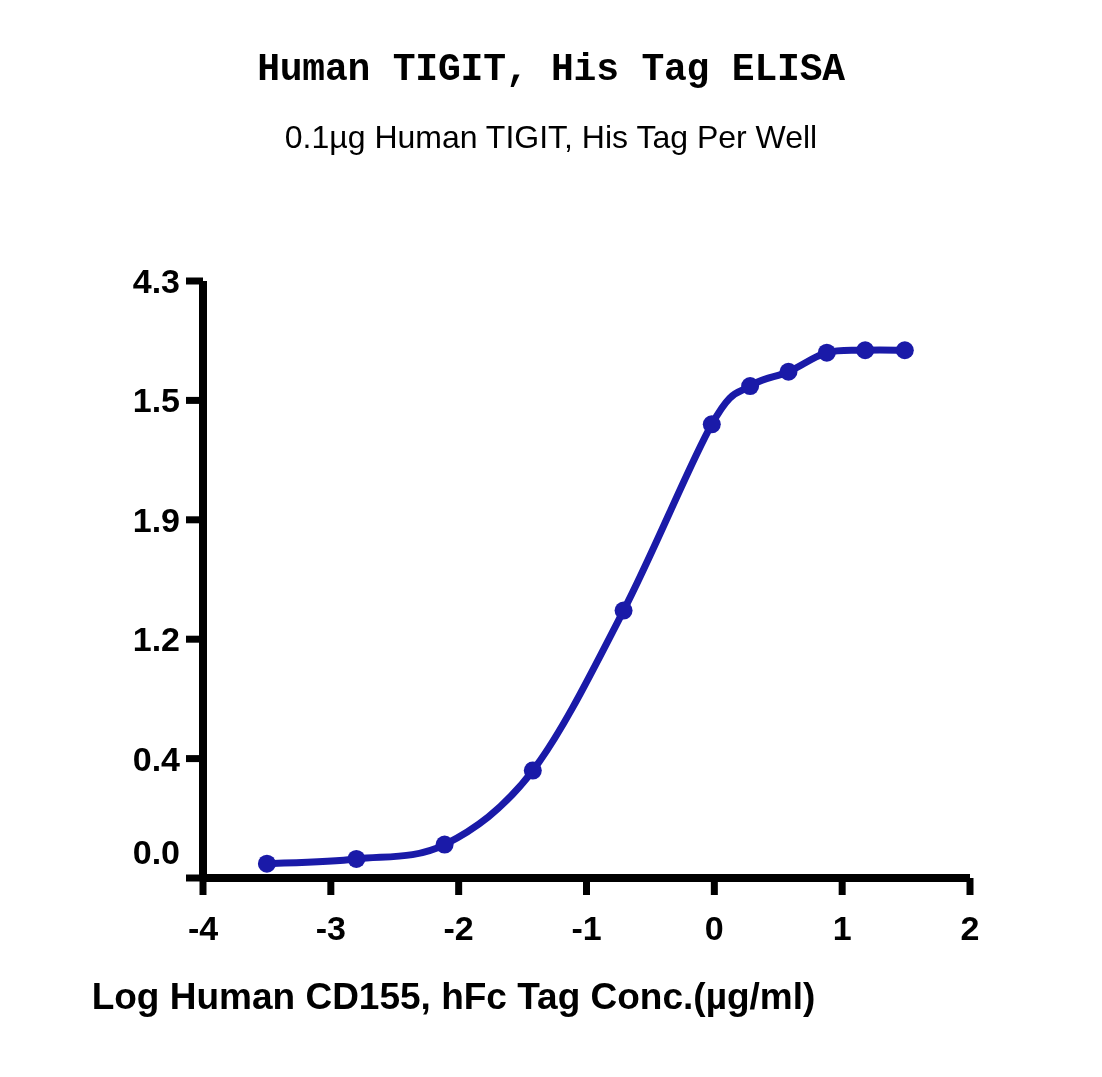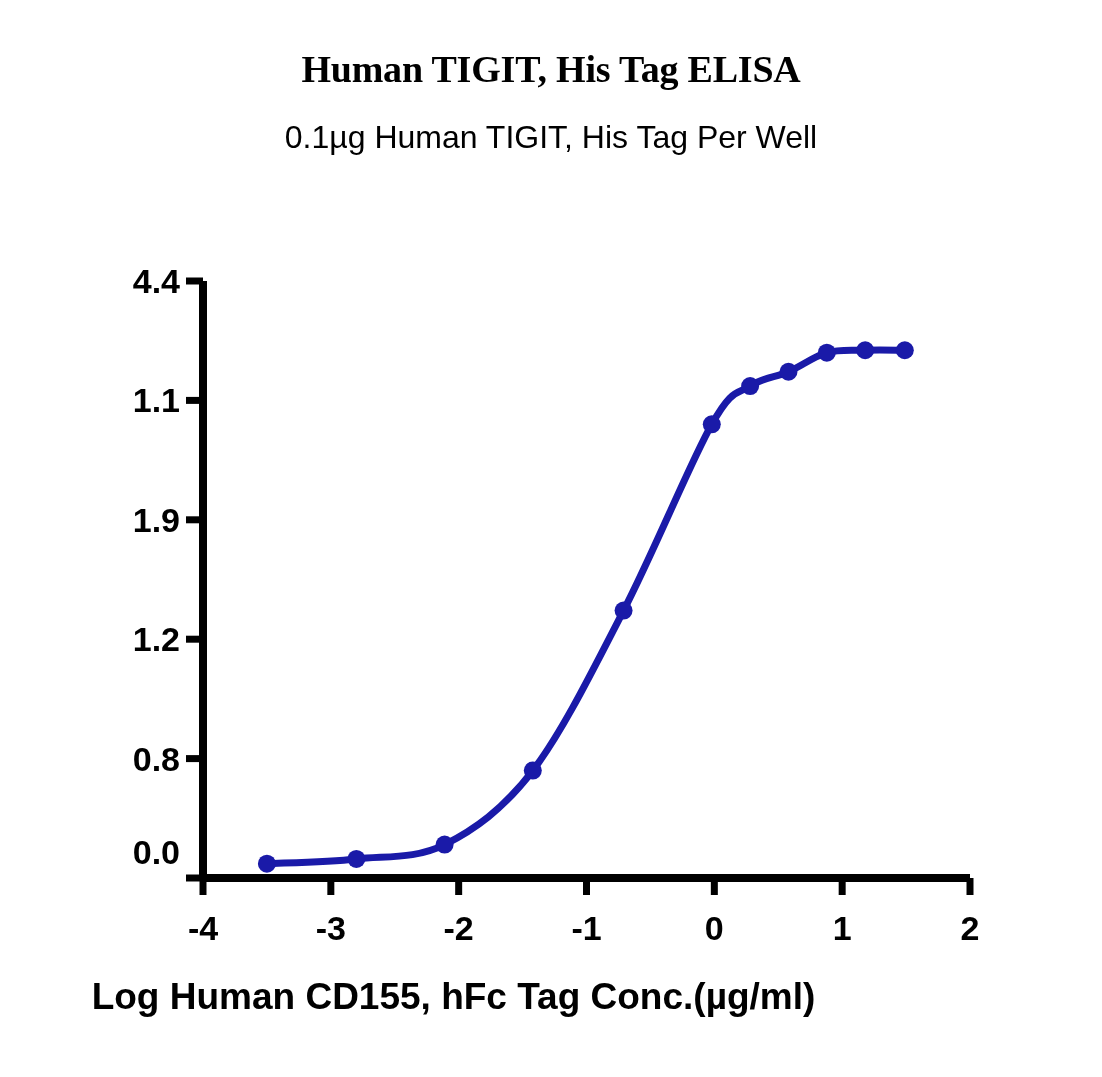--- a/index.html
+++ b/index.html
@@ -25,21 +25,21 @@
     left: 0;
     width: 1102px;
     text-align: center;
   }
   .chart-title {
     font-size: 38px;
     font-weight: bold;
     color: #000000;
     letter-spacing: -0.2px;
     line-height: 1.15;
-    font-family: Liberation Serif, serif;
+    font-family: Liberation Mono, monospace;
   }
   .chart-subtitle {
     font-size: 32px;
     font-weight: normal;
     color: #000000;
     line-height: 1.2;
     margin-top: 26px;
     font-family: "Liberation Sans", sans-serif;
   }
   .plot-svg {
@@ -115,25 +115,25 @@
         <circle cx="750.1266666666667" cy="386.07199999999995" r="9" fill="#1a1aa8"></circle>
         <circle cx="788.4766666666667" cy="371.74399999999997" r="9" fill="#1a1aa8"></circle>
         <circle cx="826.8266666666667" cy="352.64" r="9" fill="#1a1aa8"></circle>
         <circle cx="865.1766666666666" cy="350.25199999999995" r="9" fill="#1a1aa8"></circle>
         <circle cx="904.8050000000001" cy="350.25199999999995" r="9" fill="#1a1aa8"></circle>
       </g>
   </svg>
 
   <div id="tick-labels">
       <div class="tick-label ytick-label" style="top: 852px; left: 60px; width: 120px;">0.0</div>
-      <div class="tick-label ytick-label" style="top: 758.6px; left: 60px; width: 120px;">0.8</div>
+      <div class="tick-label ytick-label" style="top: 758.6px; left: 60px; width: 120px;">0.4</div>
       <div class="tick-label ytick-label" style="top: 639.2px; left: 60px; width: 120px;">1.2</div>
       <div class="tick-label ytick-label" style="top: 519.8px; left: 60px; width: 120px;">1.9</div>
-      <div class="tick-label ytick-label" style="top: 400.4px; left: 60px; width: 120px;">1.1</div>
-      <div class="tick-label ytick-label" style="top: 281px; left: 60px; width: 120px;">4.4</div>
+      <div class="tick-label ytick-label" style="top: 400.4px; left: 60px; width: 120px;">1.5</div>
+      <div class="tick-label ytick-label" style="top: 281px; left: 60px; width: 120px;">4.3</div>
       <div class="tick-label xtick-label" style="left: 203px; top: 909px;">-4</div>
       <div class="tick-label xtick-label" style="left: 330.833px; top: 909px;">-3</div>
       <div class="tick-label xtick-label" style="left: 458.667px; top: 909px;">-2</div>
       <div class="tick-label xtick-label" style="left: 586.5px; top: 909px;">-1</div>
       <div class="tick-label xtick-label" style="left: 714.333px; top: 909px;">0</div>
       <div class="tick-label xtick-label" style="left: 842.167px; top: 909px;">1</div>
       <div class="tick-label xtick-label" style="left: 970px; top: 909px;">2</div>
     </div>
 
   <div class="x-axis-title">Log Human CD155, hFc Tag Conc.(µg/ml)</div>

